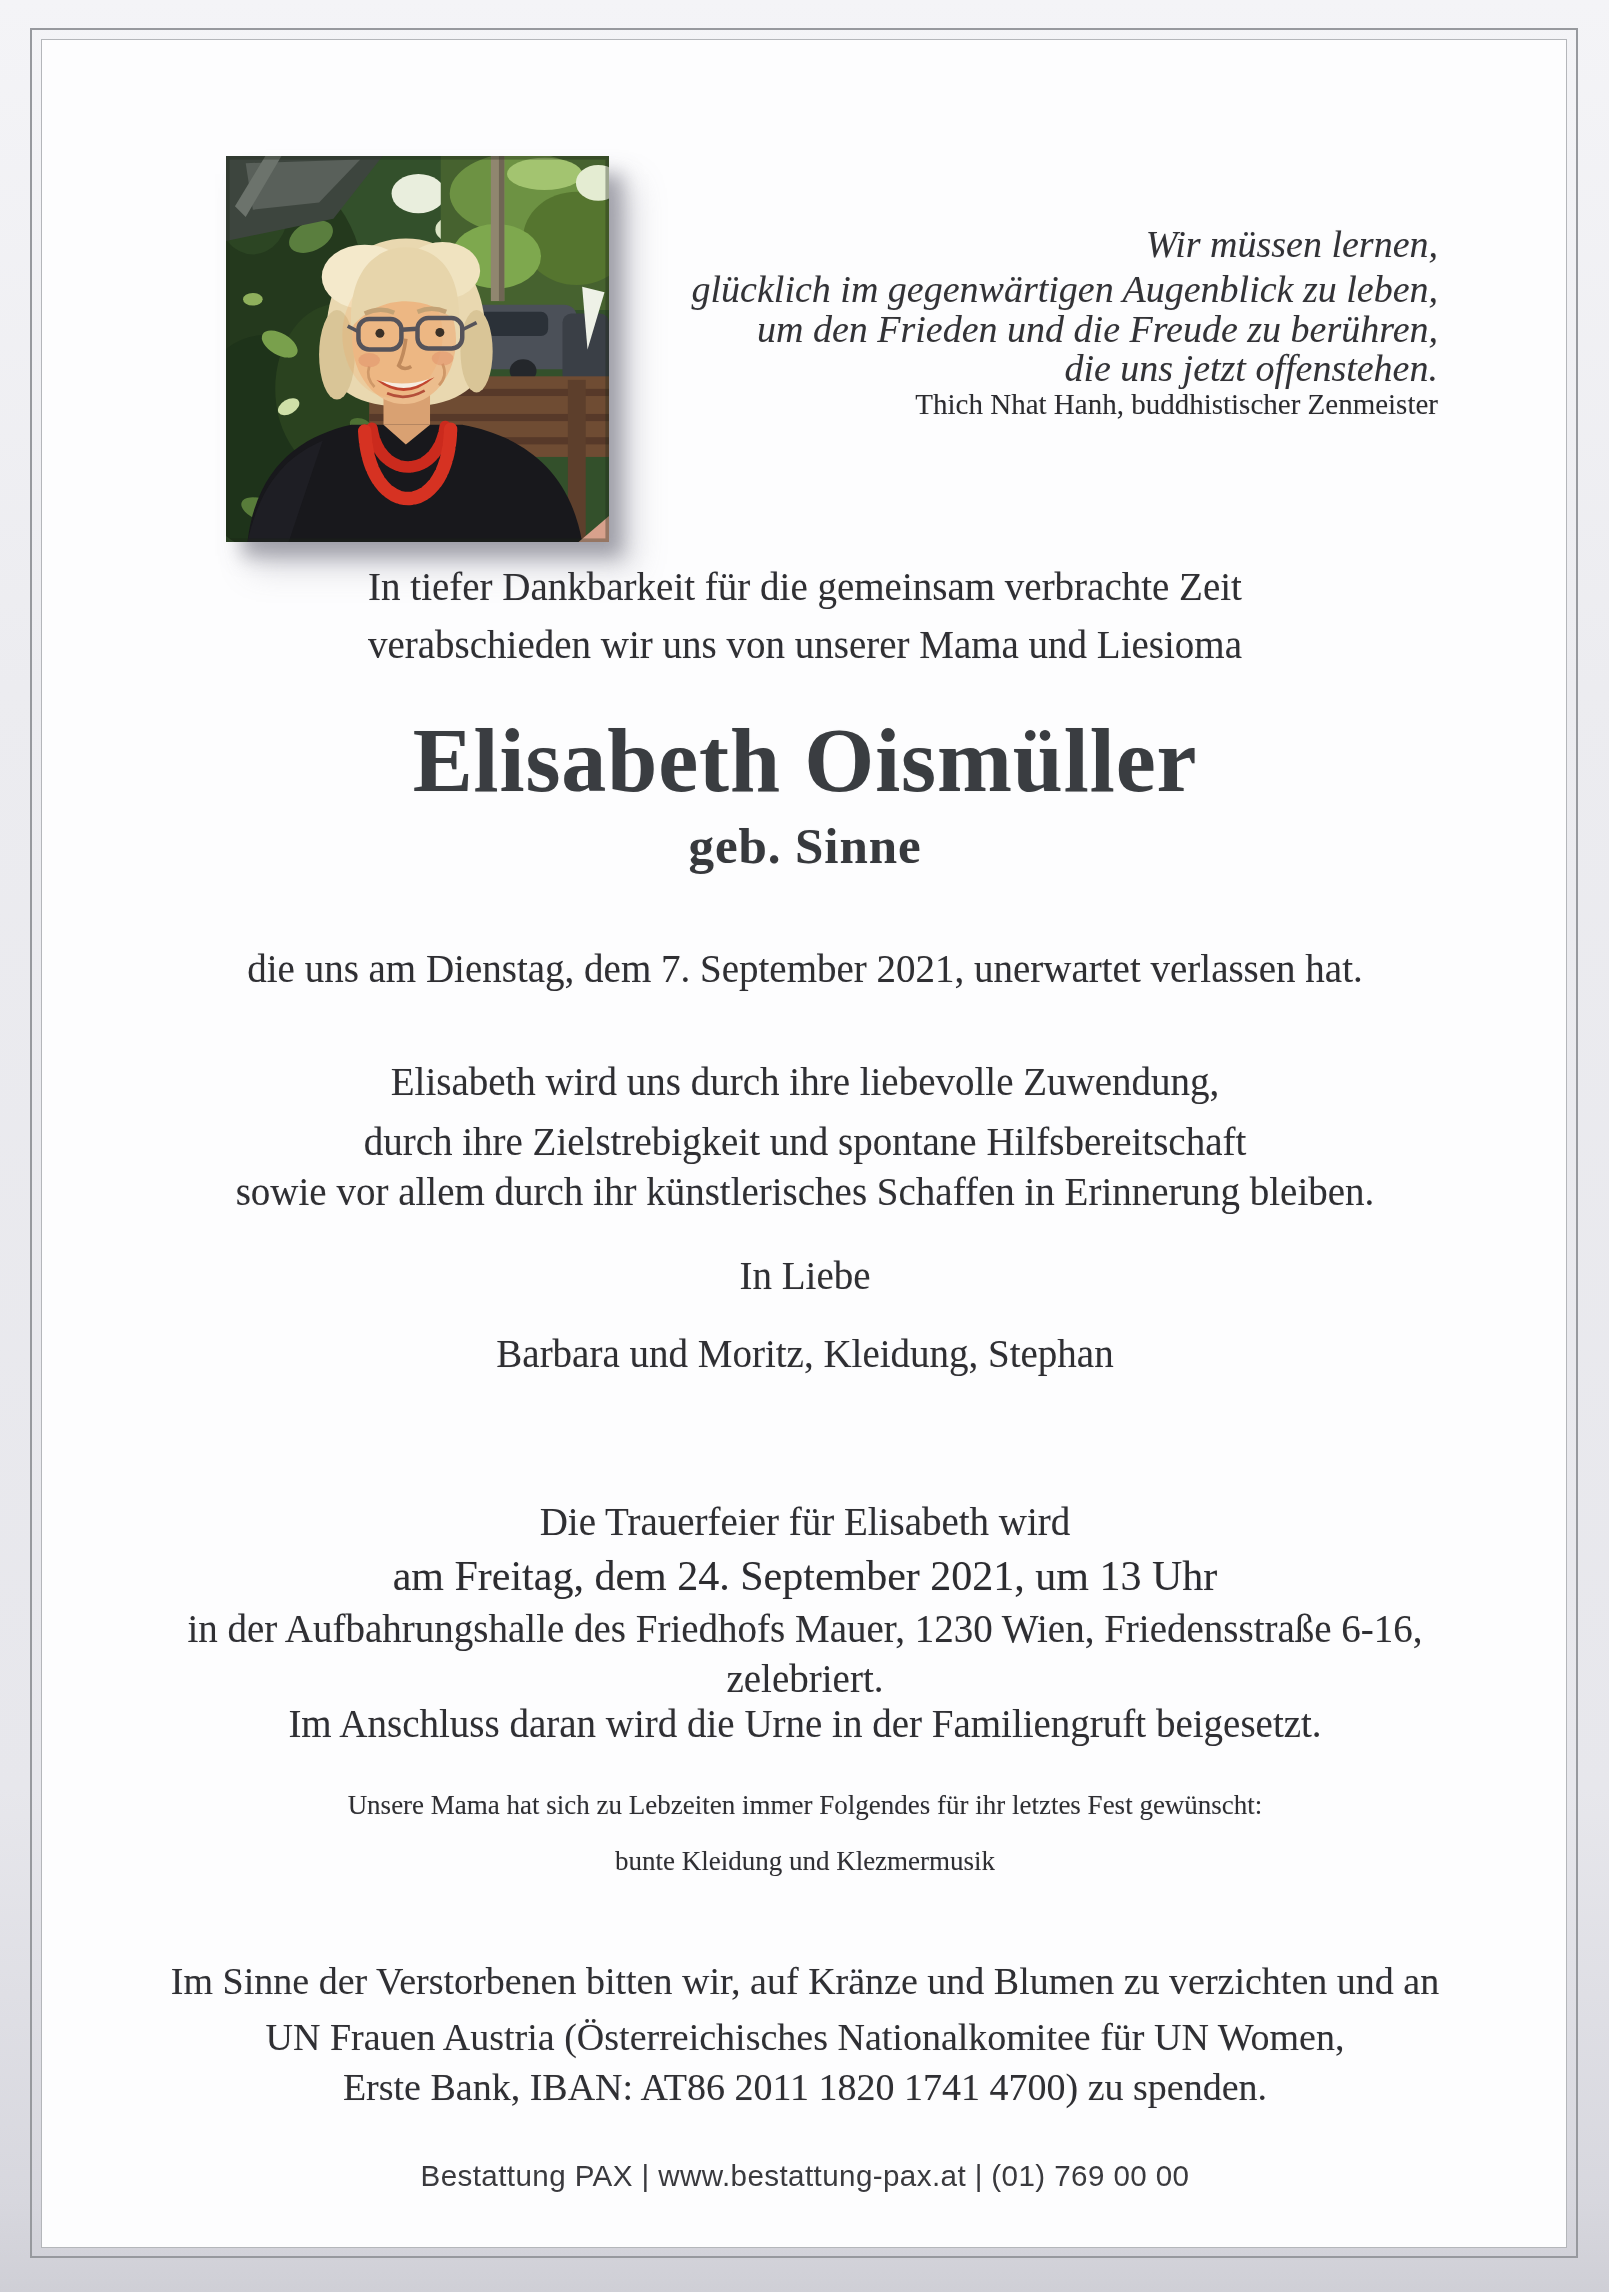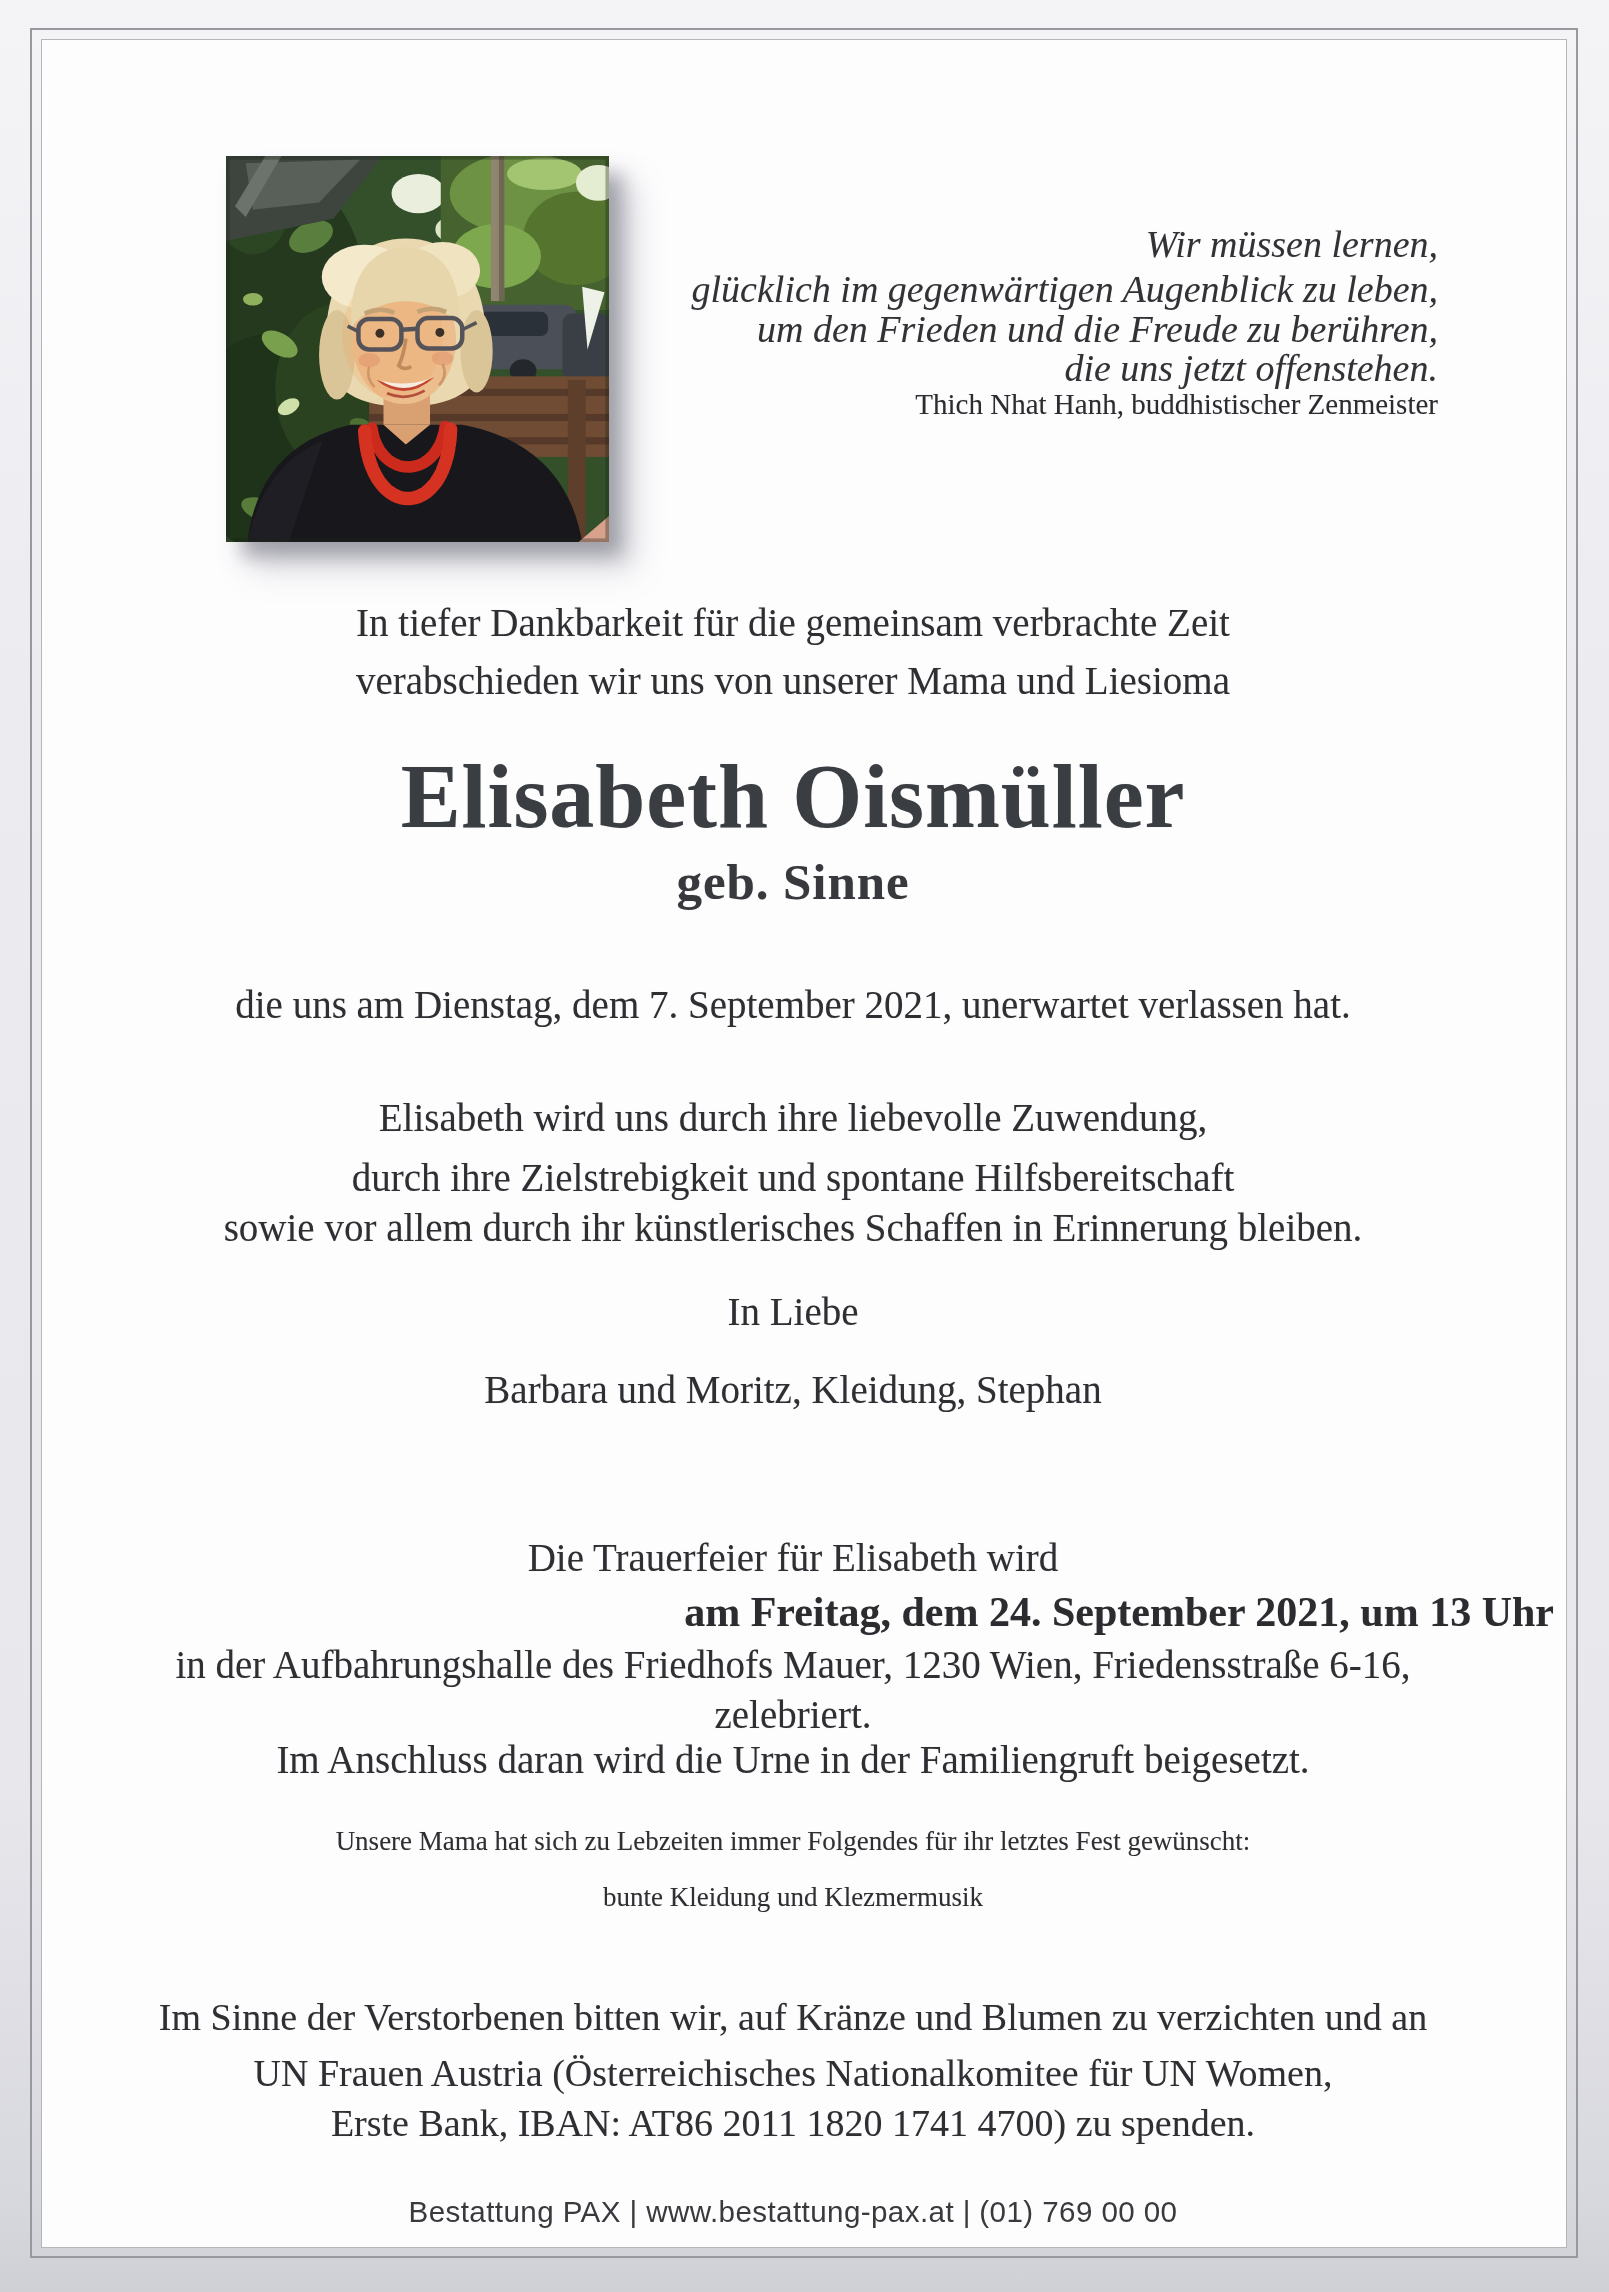--- a/index.html
+++ b/index.html
@@ -1,32 +1,32 @@
 <!DOCTYPE html>
 <html style="font-size:14.3px"><head>
 <meta charset="utf-8">
 <style>
   html,body{margin:0;padding:0;width:1609px;height:2293px;overflow:hidden;}
   body{background:linear-gradient(180deg,#f4f4f7 0%,#ececf0 30%,#e7e7ec 78%,#d7d7de 96%,#cfcfd6 100%);}
   .canvas{position:relative;width:1609px;height:2293px;font-family:"Liberation Serif","DejaVu Serif",serif;color:#2f2f33;border-radius:21px;}
   .frame-outer{position:absolute;left:30px;top:28px;width:1548px;height:2230px;border:2.7px solid #97999e;box-sizing:border-box;}
   .frame-inner{position:absolute;left:41px;top:39px;width:1526px;height:2209px;border:1.8px solid #b4b6ba;background:#fdfdfe;box-sizing:border-box;}
-  .tline{position:absolute;left:32px;width:1522px;text-align:center;white-space:nowrap;
+  .tline{position:absolute;left:44px;width:1522px;text-align:center;white-space:nowrap;
          font-family:"Liberation Serif","DejaVu Serif",serif;color:#2f2f33;line-height:1.18;
-         text-shadow:0 0 0.9px rgba(70,70,75,.25);margin-top:36px;}
+         text-shadow:0 0 0.9px rgba(70,70,75,.25);}
   .qline{position:absolute;left:44px;width:1394px;text-align:right;white-space:nowrap;
          font-style:italic;font-size:38px;line-height:1.15;color:#323236;
          font-family:"Liberation Serif","DejaVu Serif",serif;text-shadow:0 0 0.9px rgba(70,70,75,.25);}
   .qattr{font-style:normal;font-size:29px;color:#2c2c30;}
   .fs-body{font-size:39px;}
   .fs-small{font-size:38px;}
   .fs-wish{font-size:27px;}
   .name{font-size:90px;line-height:90px;font-weight:bold;color:#3a3d41;letter-spacing:0.9px;}
   .maiden{font-size:51px;line-height:54px;font-weight:bold;color:#37393d;letter-spacing:0.9px;}
-  .bold{font-weight:bold;font-size:42px;color:#2c2c30;text-align:right;}
+  .bold{font-weight:normal;font-size:42px;color:#2c2c30;}
   .footer{font-family:"Liberation Sans","DejaVu Sans",sans-serif;font-size:29.6px;color:#3a3a3e;letter-spacing:0.4px;text-shadow:none;}
   .photo{position:absolute;left:226px;top:156px;width:383px;height:386px;
          box-shadow:14.3px 16px 18px -1.8px rgba(110,110,122,.55), 25px 27px 30px rgba(140,140,152,.30);
          background:#33502b;}
   .photo svg{display:block;width:100%;height:100%;}
 </style>
 </head>
 <body>
 
 <div class="canvas">

